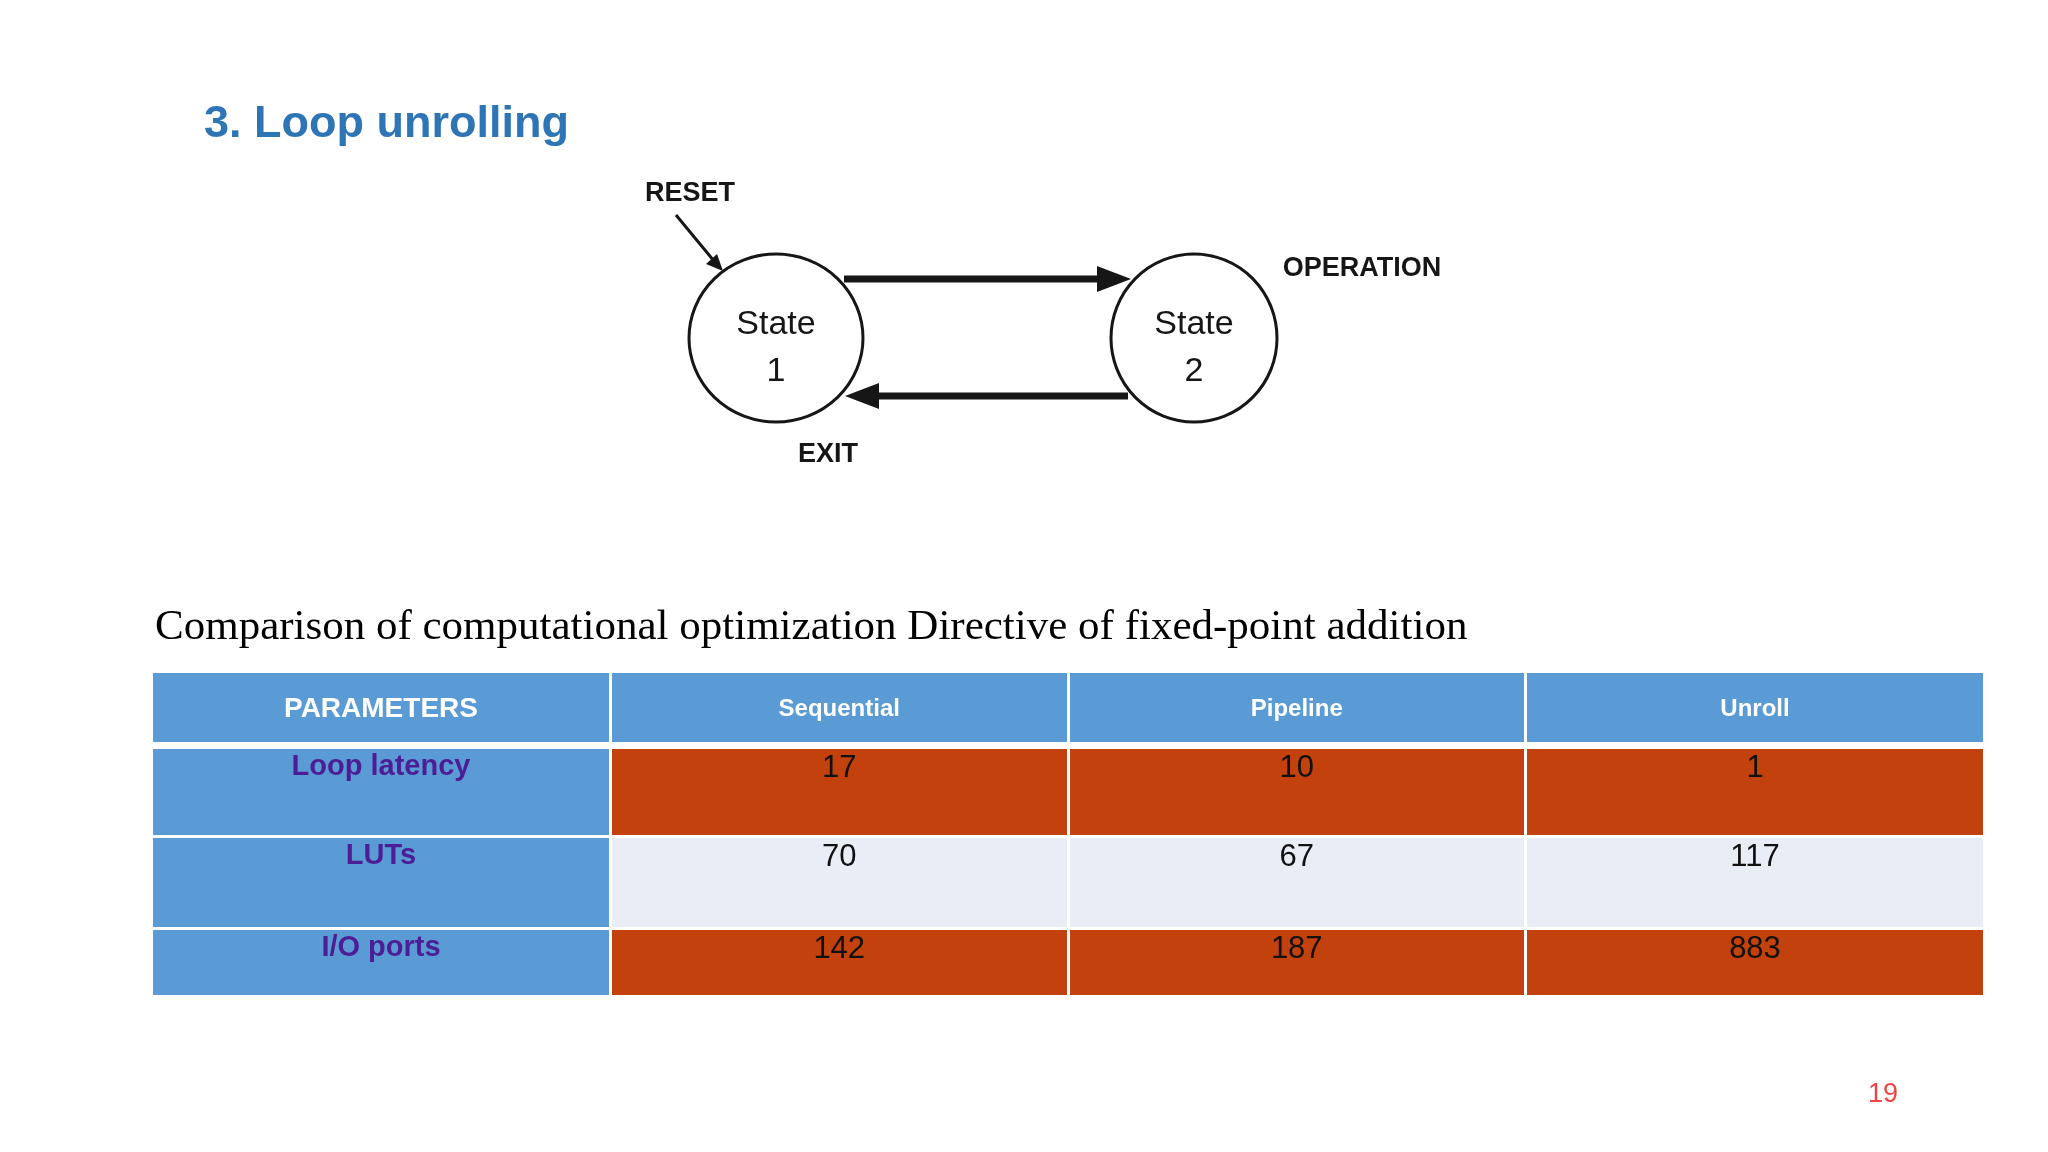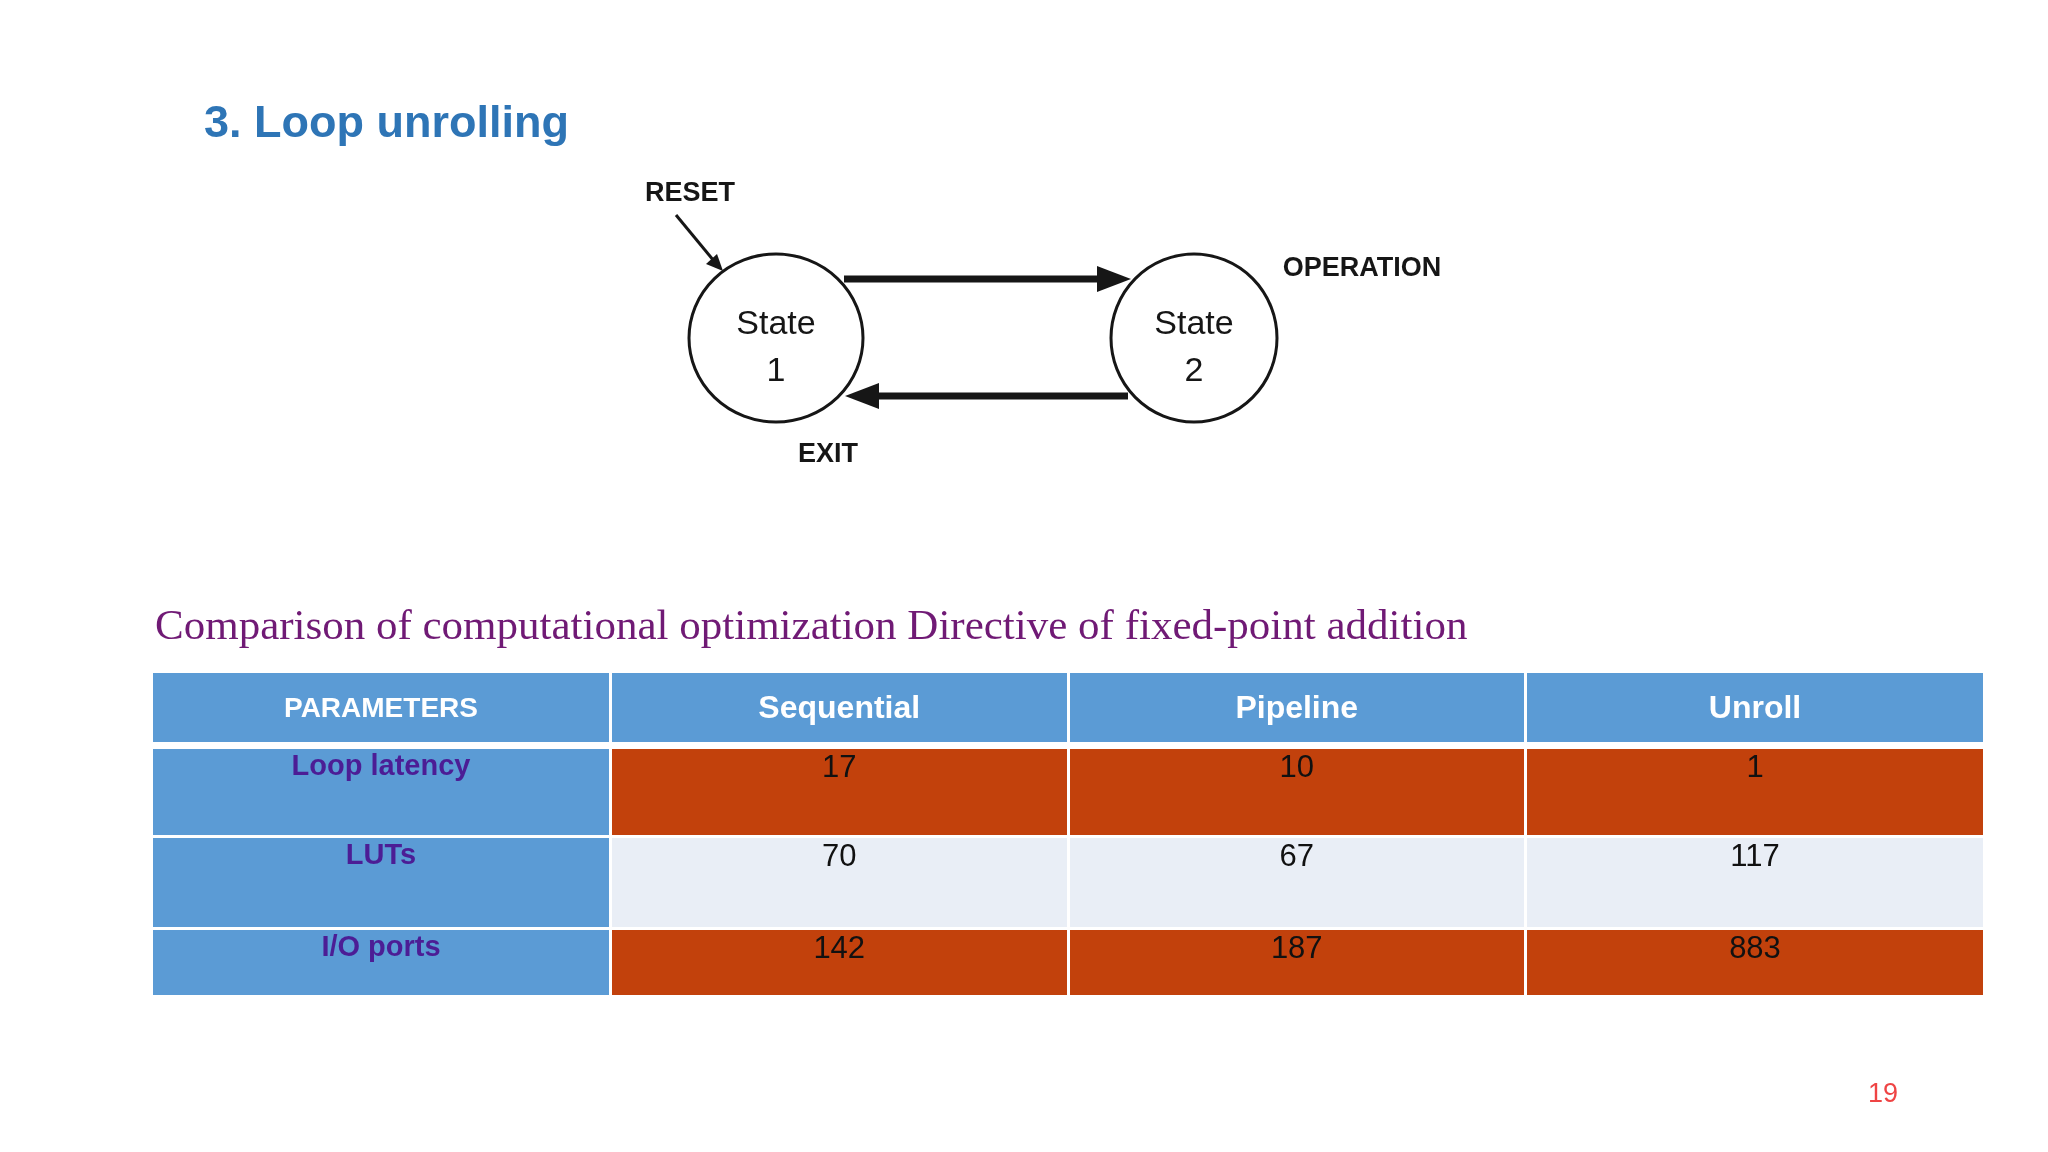--- a/index.html
+++ b/index.html
@@ -16,35 +16,35 @@
     letter-spacing: 0px; white-space: nowrap; margin-left: 44px;
   }
 
   .diagram-svg { position: absolute; left: 0; top: 0; }
   .diagram-label { font-family: "Liberation Sans", sans-serif; font-weight: bold; font-size: 27px; fill: #161616; }
   .state-text  { font-family: "Liberation Sans", sans-serif; font-size: 34px; fill: #161616; }
 
   .table-caption {
     position: absolute; left: 155px; top: 600px;
     font-family: "Liberation Serif", serif;
-    font-size: 43px; color: #701a75; white-space: nowrap;
+    font-size: 43px; color: #000000; white-space: nowrap;
   }
 
   table.cmp-table {
     position: absolute; left: 153px; top: 673px;
     width: 1830px; table-layout: fixed;
     border-collapse: collapse; border-spacing: 0;
     font-family: "Liberation Sans", sans-serif;
   }
   table.cmp-table col { width: 25%; }
   table.cmp-table td, table.cmp-table th { text-align: center; padding: 0; }
 
   tr.hdr-row th {
     height: 69px; background: #5B9BD5; color: #ffffff;
-    font-weight: bold; font-size: 32px; vertical-align: middle;
+    font-weight: bold; font-size: 24px; vertical-align: middle;
     border-right: 3px solid #ffffff; border-bottom: 7px solid #ffffff;
   }
   tr.hdr-row th:last-child { border-right: none; }
   tr.hdr-row th.param-hdr { font-size: 28px; }
 
   td.row-label {
     background: #5B9BD5; color: #4c1d95; font-weight: bold; font-size: 29px;
     vertical-align: top; padding-top: 13px;
     border-right: 3px solid #ffffff; border-bottom: 3px solid #ffffff;
   }

